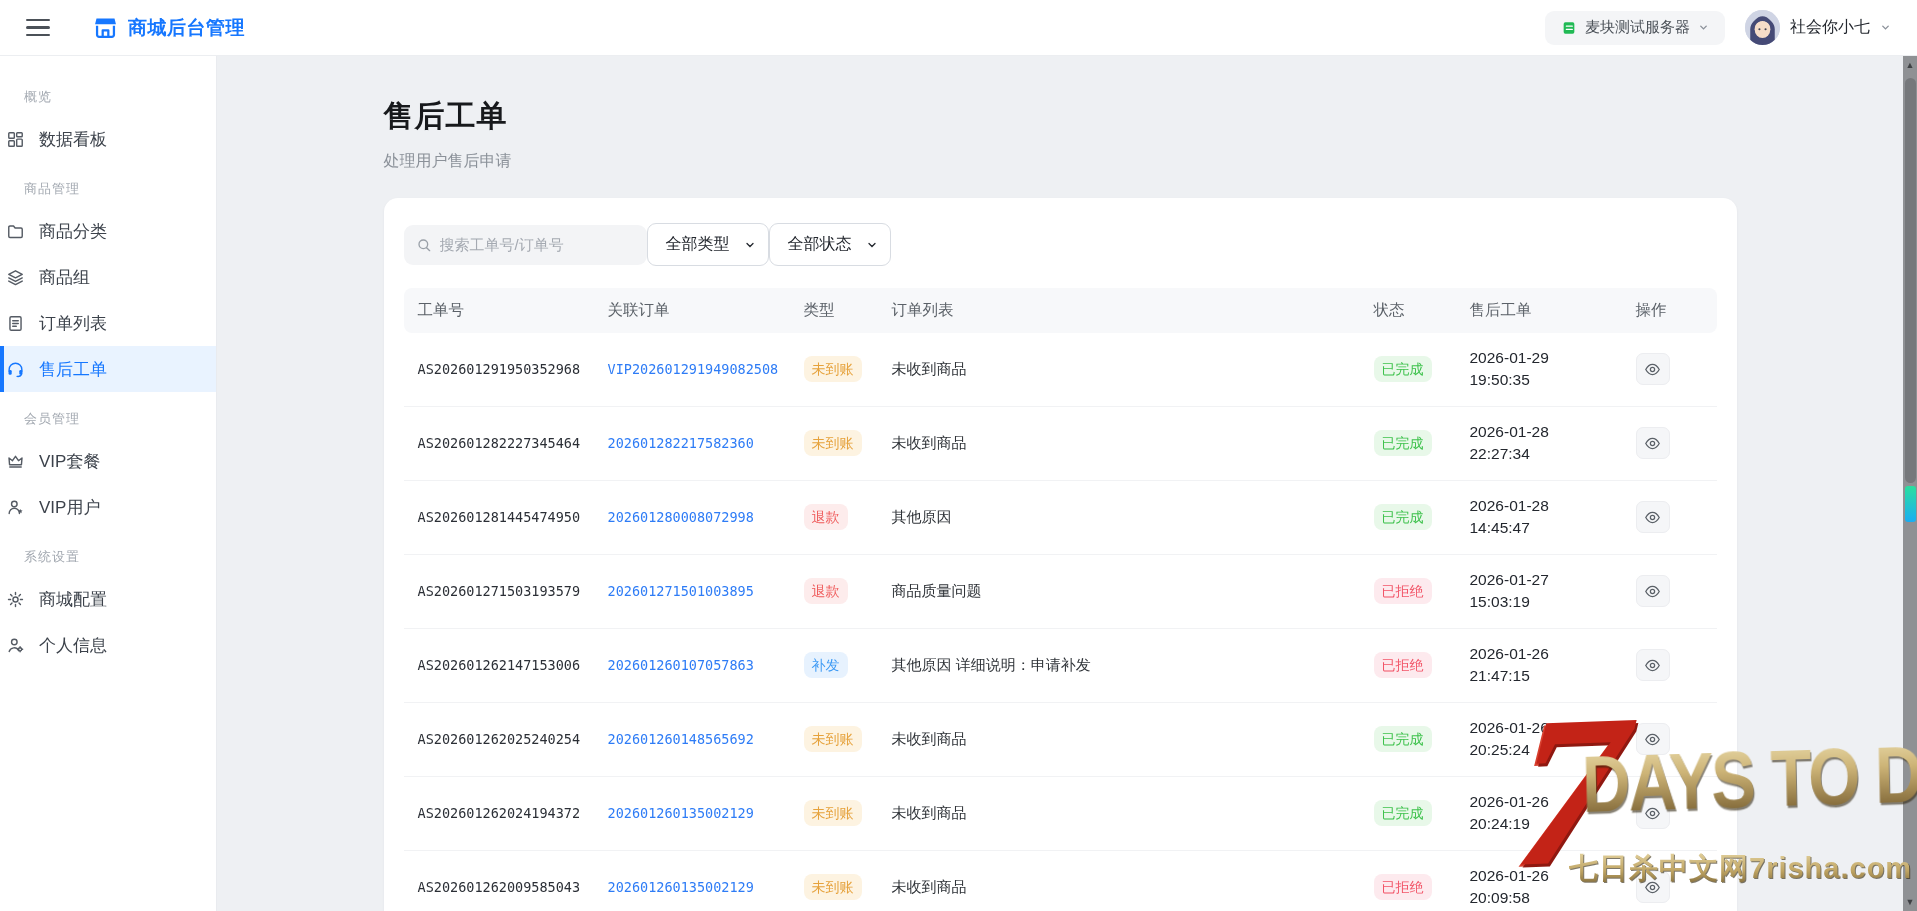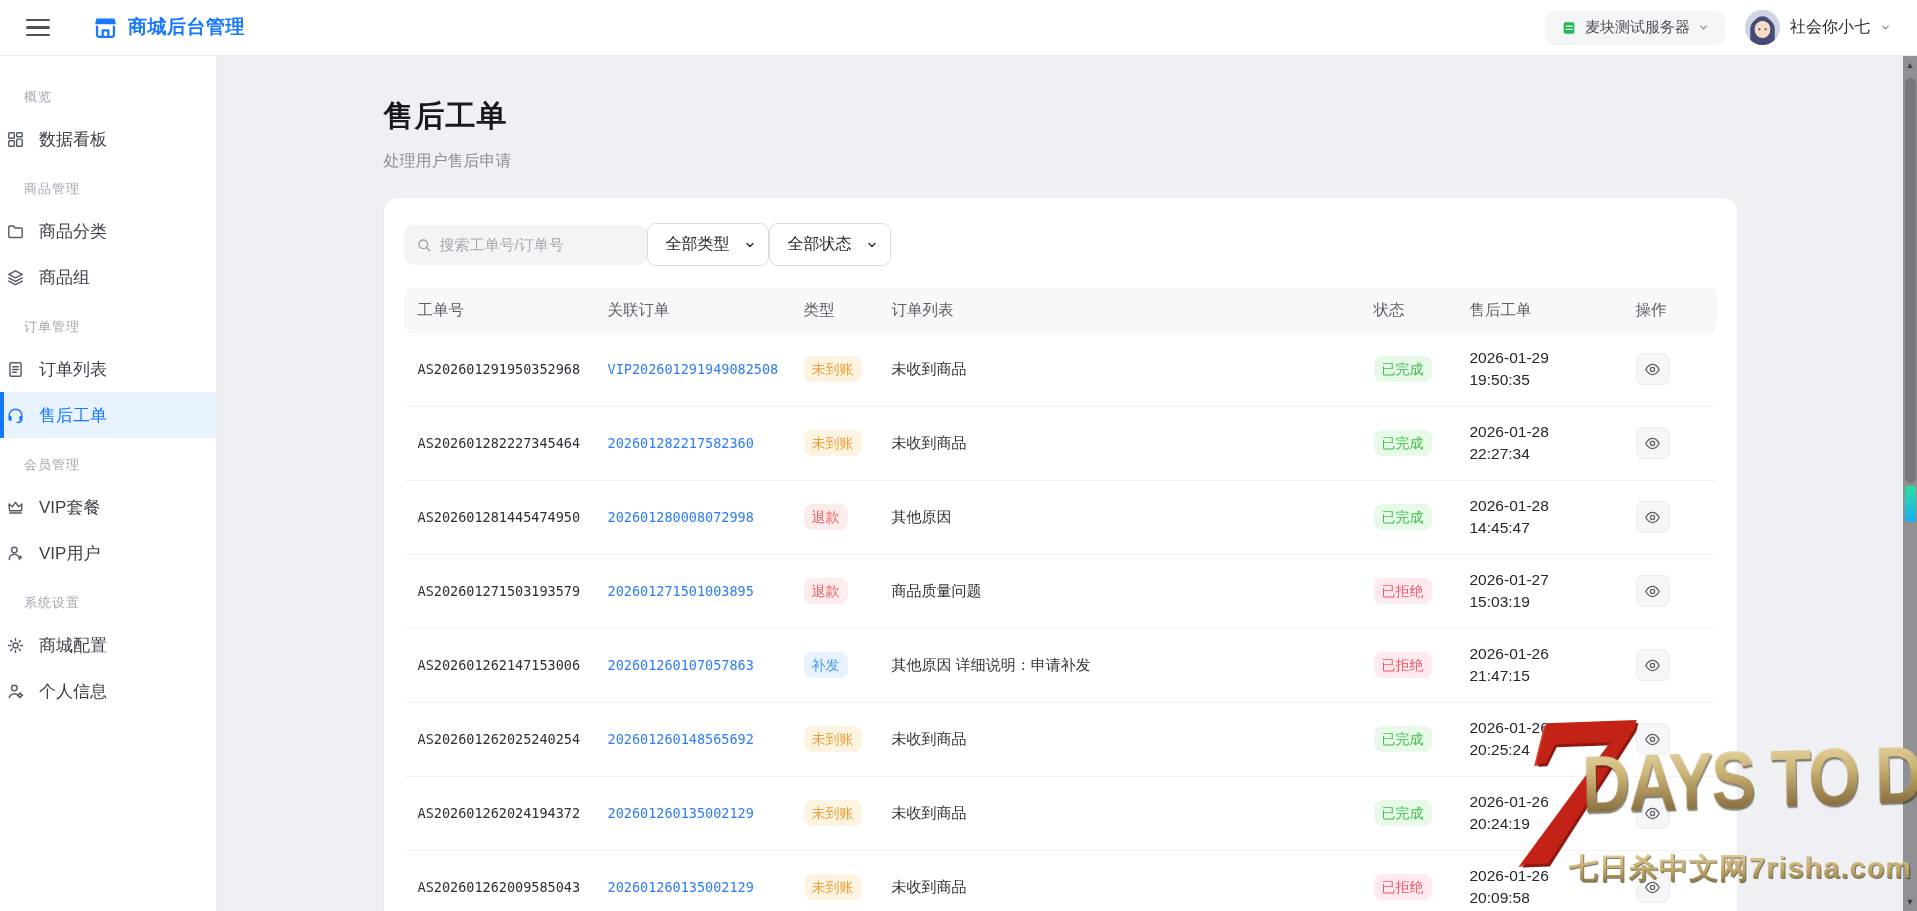--- a/index.html
+++ b/index.html
@@ -4,21 +4,21 @@
 <style>
   * { margin:0; padding:0; box-sizing:border-box; }
   html,body { width:1917px; height:911px; overflow:hidden; }
   body { font-family:"Liberation Sans","DejaVu Sans",sans-serif; background:#eef0f3; color:#303133; position:relative; }
 
   
   .topbar { position:absolute; top:0; left:0; width:1917px; height:56px; background:#fff;
             border-bottom:1px solid #eceef1; display:flex; align-items:center; z-index:20; }
   .hamburger { width:24px; height:18px; margin-left:26px; display:flex; flex-direction:column; justify-content:space-between; cursor:pointer; }
   .hamburger span { display:block; height:2.4px; background:#4b5158; border-radius:2px; }
-  .brand { display:flex; gap:9px; margin-left:42px; }
+  .brand { display:flex; align-items:center; gap:9px; margin-left:42px; }
   .brand-title { color:#1677ff; font-weight:bold; font-size:19px; letter-spacing:0.5px; }
   .topbar-right { margin-left:auto; display:flex; align-items:center; gap:20px; padding-right:26px; }
   .pill { background:#f4f5f7; border-radius:9px; height:34px; display:flex; align-items:center; padding:0 16px; gap:8px; font-size:15px; color:#4b5158; }
   .money-green { color:#16b35c; font-weight:bold; }
   .money-orange { color:#f59a23; font-weight:bold; }
   .pill-sep { color:#d4d7db; margin:0 6px; font-weight:normal; }
   .server-pill { cursor:pointer; }
   .user-wrap { display:flex; align-items:center; gap:10px; cursor:pointer; }
   .avatar { width:35px; height:35px; border-radius:50%; overflow:hidden; background:#dfe3ec; flex:0 0 auto; }
   .username { font-size:16px; color:#23272e;text-align:right; }
@@ -176,21 +176,20 @@
     <div class="sb-item">
       <span class="sb-icon">
         <svg width="19" height="19" viewBox="0 0 24 24" fill="none" stroke="currentColor" stroke-width="1.8" stroke-linecap="round" stroke-linejoin="round">
           <path d="M12 3.5l8.5 4.5L12 12.5 3.5 8z"></path>
           <path d="M3.5 12.5L12 17l8.5-4.5"></path>
           <path d="M3.5 16.5L12 21l8.5-4.5"></path>
         </svg>
       </span>
       <span>商品组</span>
     </div>
-    <div class="sb-section">订单管理</div>
     <div class="sb-item">
       <span class="sb-icon">
         <svg width="19" height="19" viewBox="0 0 24 24" fill="none" stroke="currentColor" stroke-width="1.8" stroke-linecap="round" stroke-linejoin="round">
           <rect x="5" y="3.5" width="14" height="17" rx="1.6"></rect>
           <path d="M8.5 8.5h7M8.5 12h7M8.5 15.5h4.5"></path>
         </svg>
       </span>
       <span>订单列表</span>
     </div>
     <div class="sb-item active">

